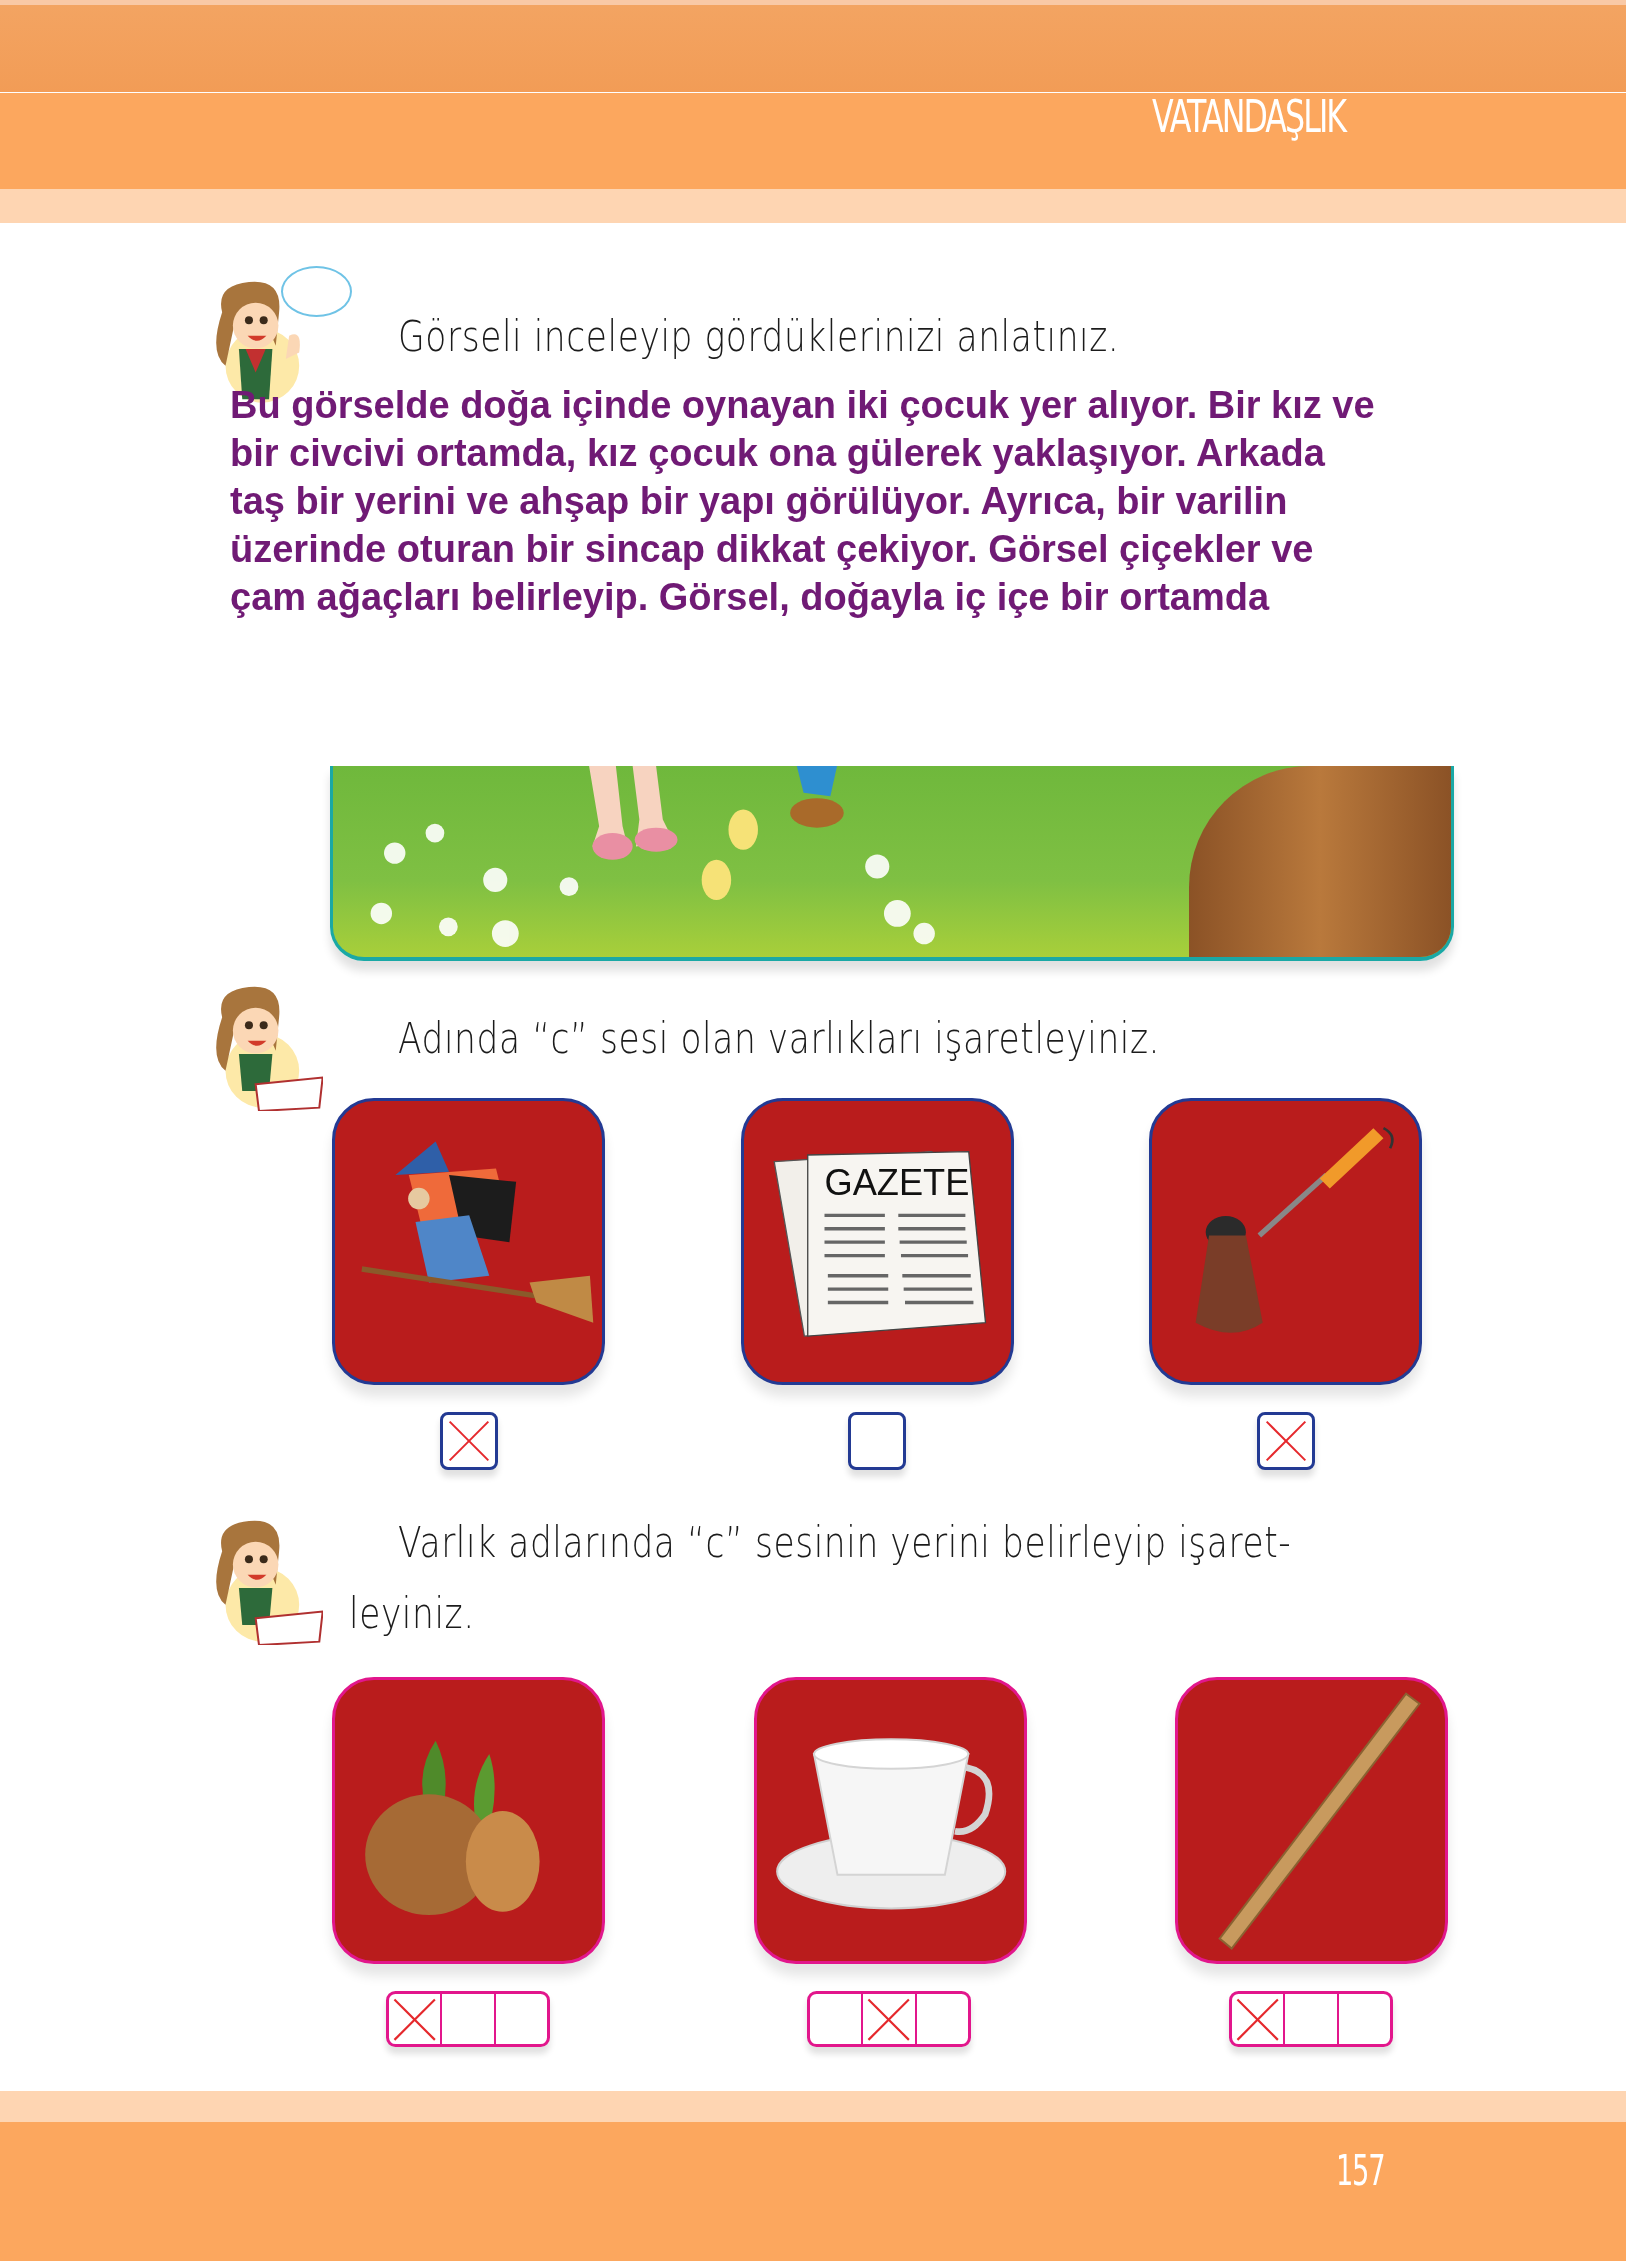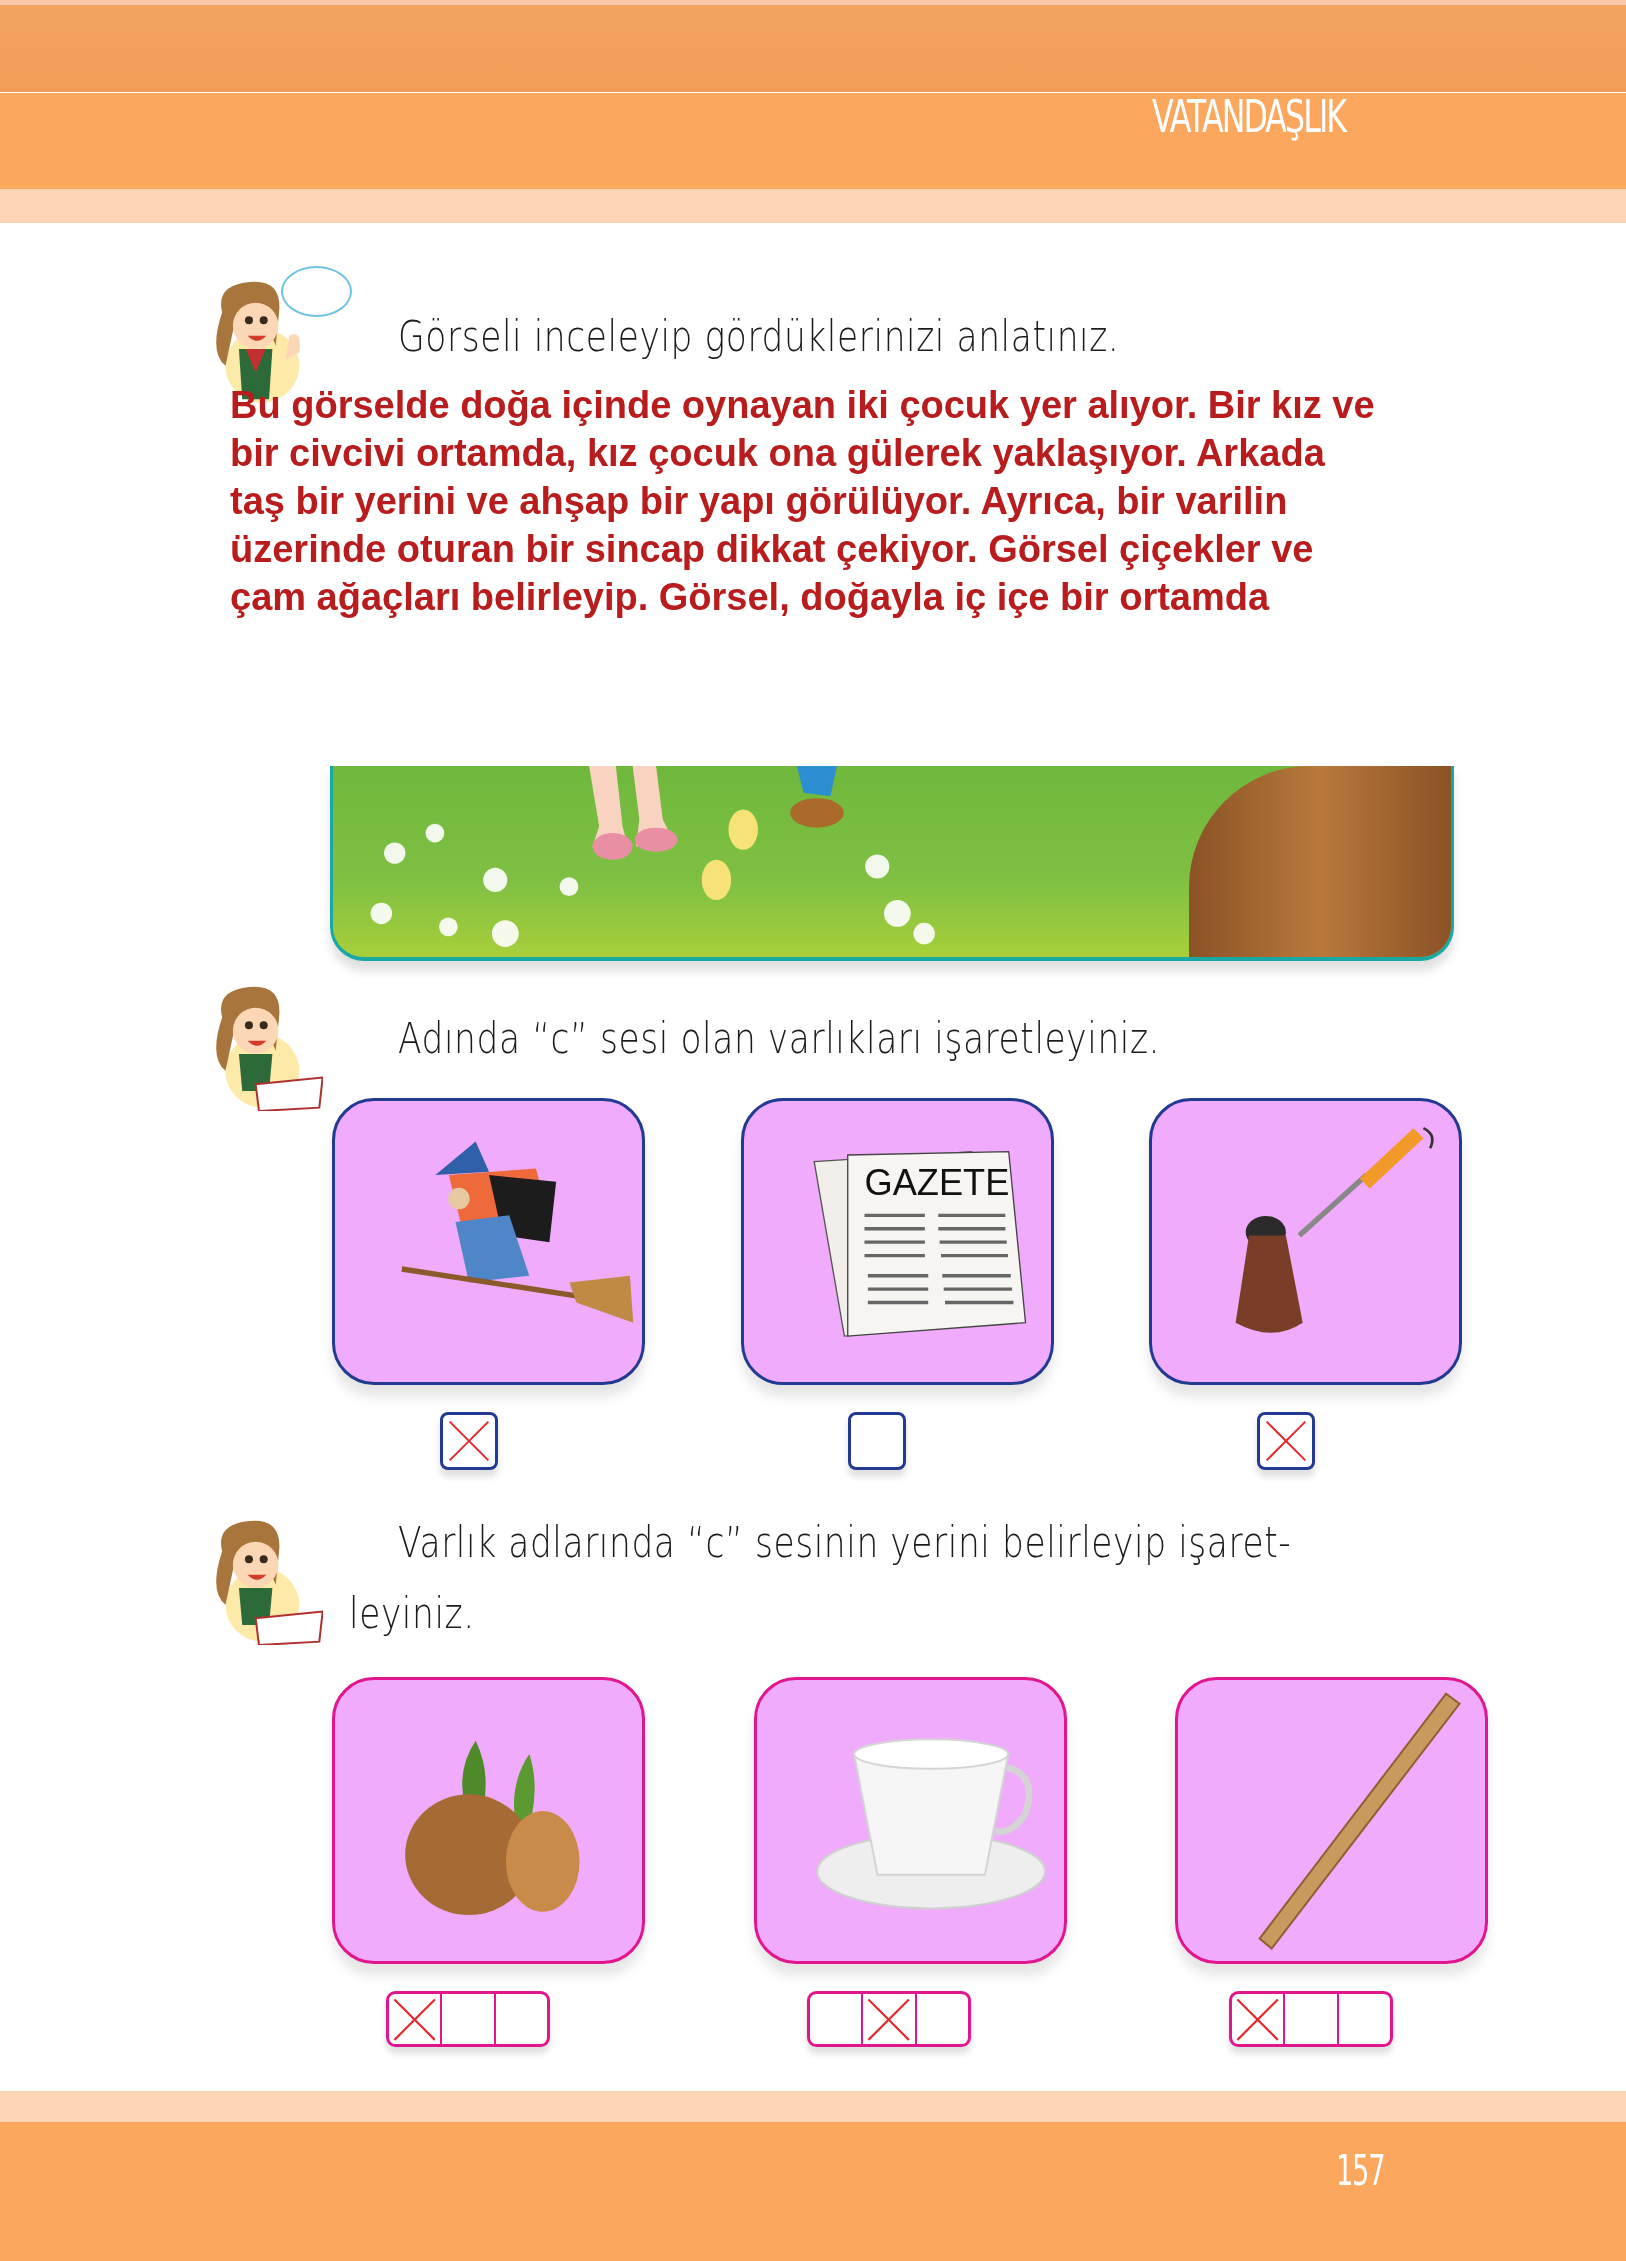--- a/index.html
+++ b/index.html
@@ -7,27 +7,27 @@
   .hdr-top{position:absolute;left:0;top:0;width:1627px;height:5.4px;background:#f9c9a6;}
   .hdr-dark{position:absolute;left:0;top:5.4px;width:1627px;height:87px;background:linear-gradient(#f3a462,#f29c56);}
   .hdr-main{position:absolute;left:0;top:93px;width:1627px;height:96px;background:#fca75e;}
   .hdr-light{position:absolute;left:0;top:189px;width:1627px;height:34px;background:#fed5b2;}
   .hdr-title{position:absolute;left:1152px;top:91px;font-family:"DejaVu Sans",sans-serif;font-size:44px;color:#ffffff;letter-spacing:-2.7px;transform:scaleX(0.72);transform-origin:left top;font-weight:400;}
 
   .mascot{position:absolute;width:128px;height:134px;}
   .speech{position:absolute;left:281px;top:266px;width:67px;height:47px;border:2px solid #6fc3e6;border-radius:50%;background:#fff;}
 
   .instr{position:absolute;font-family:"DejaVu Sans",sans-serif;font-weight:200;color:#1b1b1b;font-size:42px;letter-spacing:0.7px;transform:scaleX(0.82);transform-origin:left top;white-space:nowrap;}
-  .answer{position:absolute;left:230px;top:381px;width:1276px;color:#b91c1c;font-family:"Liberation Sans",sans-serif;font-weight:700;font-size:38px;line-height:48px;}
+  .answer{position:absolute;left:230px;top:381px;width:1276px;color:#701a75;font-family:"Liberation Sans",sans-serif;font-weight:700;font-size:38px;line-height:48px;}
   .answer p{margin:0;white-space:nowrap;}
 
   .scene{position:absolute;left:330px;top:766px;width:1118px;height:191px;border-radius:0 0 34px 34px;background:linear-gradient(#6fb83c,#7fc043 60%,#a8cf3a);border-bottom:4px solid #1aa8a5;border-left:3.4px solid #1aa8a5;border-right:3.4px solid #1aa8a5;overflow:hidden;box-shadow:0 9.4px 9.4px rgba(0,0,0,0.12);}
   .barrel{position:absolute;right:0;top:0;width:262px;height:195px;background:linear-gradient(90deg,#8b5226,#b9793c 50%,#8b5226);border-radius:121px 0 0 0;}
 
-  .card{position:absolute;width:267px;height:281px;border-radius:42px;background:#f0abfc;box-shadow:0 12px 12px rgba(0,0,0,0.10);padding-left:40px;}
+  .card{position:absolute;width:267px;height:281px;border-radius:42px;background:#b91c1c;box-shadow:0 12px 12px rgba(0,0,0,0.10);}
   .card.blue{border:3.4px solid #233a93;}
   .card.pink{border:3.4px solid #e2168c;}
   .chk{position:absolute;width:52px;height:52px;border:3.4px solid #233a93;border-radius:8px;background:#fff;box-shadow:0 6.7px 6.7px rgba(0,0,0,0.12);}
   .cells{position:absolute;width:158px;height:50px;border:3.4px solid #e2168c;border-radius:9.4px;background:#fff;display:flex;box-shadow:0 6.7px 6.7px rgba(0,0,0,0.12);}
   .cell{flex:1;border-right:2.7px solid #e2168c;position:relative;}
   .cell:last-child{border-right:none;}
   .xmark{position:absolute;inset:4px;}
 
   .ftr-light{position:absolute;left:0;top:2091px;width:1627px;height:31px;background:#fed5b2;}
   .ftr-main{position:absolute;left:0;top:2122px;width:1627px;height:139px;background:#fca75e;}

